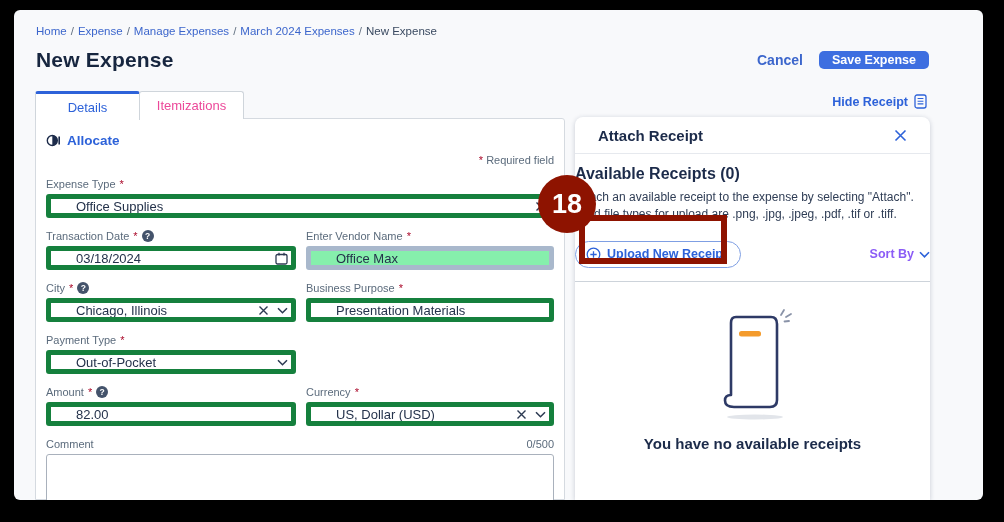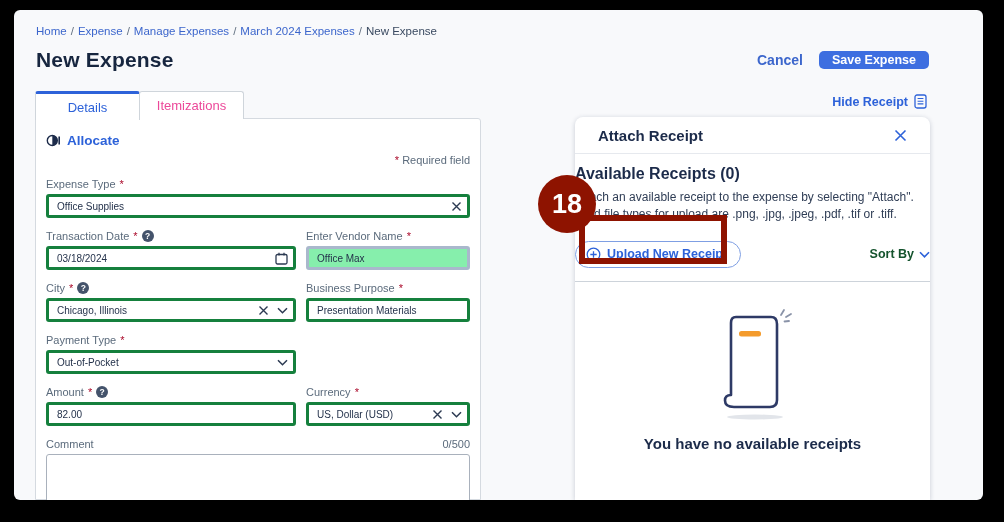--- a/index.html
+++ b/index.html
@@ -17,53 +17,53 @@
   .cancel-link { color:#3c66cc; font-size:14px; font-weight:700; cursor:pointer; }
   .save-btn { background:#3d6ee0; color:#fff; font-size:12.5px; font-weight:700; border:none; border-radius:5px; padding:2px 13px; cursor:pointer; font-family:inherit; }
 
   
   .tabs { position:absolute; left:21px; top:81px; display:flex; z-index:5; }
   .tab { width:105px; height:28px; display:flex; align-items:center; justify-content:center; font-size:13px; background:#fff; border:1px solid #cfd5db; border-bottom:none; border-radius:3px 3px 0 0; cursor:pointer; }
   .tab.active { border-top:3px solid #2d62d9; color:#2d62d9; height:29px; margin-bottom:-1px; }
   .tab.inactive { color:#ec4899; margin-left:-1px; }
 
   
-  .form-card { position:absolute; left:21px; top:108px; width:446px; height:382px; background:#fff; border:1px solid #d5dae0; border-radius:0 3px 0 0; }
+  .form-card { position:absolute; left:21px; top:108px; width:530px; height:382px; background:#fff; border:1px solid #d5dae0; border-radius:0 3px 0 0; }
   .card-inner { padding:0 10px; }
   .allocate-row { margin-top:14px; display:flex; align-items:center; gap:6px; color:#2d62d9; font-size:13.5px; font-weight:700; cursor:pointer; }
   .required-row { margin-top:6px; text-align:right; font-size:11px; color:#5b6b7c; }
   .req { color:#aa0829; }
   .f-row { display:flex; gap:10px; margin-top:12px; }
   .f-group { flex:1; min-width:0; }
   .f-group.half { flex:0 0 250px; }
   .f-label { display:flex; align-items:flex-start; gap:4px; font-size:11px; color:#5b6b7c; margin-bottom:4px; }
   .help-dot { width:12px; height:12px; border-radius:50%; background:#44536b; color:#fff; font-size:8.5px; font-weight:700; display:inline-flex; align-items:center; justify-content:center; }
   .control { position:relative; }
-  .control input { width:100%; height:24px; border:3px solid #15803d; border-radius:3px; padding:0 8px; font-size:10px; color:#24324b; font-family:inherit; background:#fff; outline:none; }
+  .control input { width:100%; height:24px; border:5px solid #15803d; border-radius:3px; padding:0 25px; font-size:13px; color:#24324b; font-family:inherit; background:#fff; outline:none; }
   .control input.pad-r1 { padding-right:26px; }
   .control input.pad-r2 { padding-right:44px; }
   .control input.flagged { background:#86efac; border-color:#a9b8cc; }
   .ctl-icons { position:absolute; right:8px; top:0; height:24px; display:flex; align-items:center; gap:8px; }
   .icon-btn { display:flex; align-items:center; cursor:pointer; }
   .comment-head { display:flex; justify-content:space-between; align-items:flex-end; margin-top:12px; margin-bottom:4px; }
   .char-count { font-size:11px; color:#5b6b7c; }
   .comment-wrap { position:relative; }
   .comment-wrap textarea { width:100%; height:65px; border:1px solid #a9b1bc; border-radius:3px; resize:none; font-family:inherit; font-size:13px; padding:6px 8px; outline:none; }
 
   
   .hide-receipt { position:absolute; top:84px; right:56px; display:flex; align-items:center; gap:6px; color:#2d62d9; font-size:12.5px; font-weight:700; cursor:pointer; z-index:4; }
   .panel { position:absolute; left:561px; top:107px; width:355px; height:383px; background:#fff; border-radius:8px 8px 0 0; box-shadow:0 1px 5px rgba(27,43,75,.22); }
   .panel-header { display:flex; justify-content:space-between; align-items:center; padding:10px 23px 9px; border-bottom:1px solid #e6e9ee; }
   .panel-title { font-size:15px; font-weight:800; color:#1c2b4a; }
   .panel-body { padding:11px 0 0; }
   .avail-heading { font-size:16px; font-weight:800; color:#1c2b4a; }
   .panel-desc { margin-top:6px; font-size:12px; line-height:1.45; color:#2f3d55; }
   .upload-row { margin-top:17px; display:flex; justify-content:space-between; align-items:center; }
   .upload-btn { display:flex; align-items:center; gap:6px; background:#fff; border:1px solid #7f9fe3; border-radius:15px; padding:5px 13px 5px 10px; color:#2d62d9; font-size:12.5px; font-weight:700; cursor:pointer; font-family:inherit; }
-  .sort-by { display:flex; align-items:center; gap:5px; color:#14532d; font-size:12.5px; font-weight:700; cursor:pointer; }
+  .sort-by { display:flex; align-items:center; gap:5px; color:#8b5cf6; font-size:12.5px; font-weight:700; cursor:pointer; }
   .panel-divider { margin-top:13px; border-top:1px solid #cdd3da; }
   .empty-illus { margin:25px auto 0; width:96px; display:block; }
   .empty-text { margin-top:10px; text-align:center; font-size:15px; font-weight:800; color:#1c2b4a; }
 
   
   .callout-rect { position:absolute; left:565px; top:205px; width:148px; height:49px; border:6px solid #8e1300; z-index:40; pointer-events:none; }
   .callout-circle { position:absolute; left:524px; top:165px; width:58px; height:58px; border-radius:50%; background:#8e1300; color:#fff; font-size:27px; font-weight:700; display:flex; align-items:center; justify-content:center; z-index:50; }
 
   svg { display:block; }
 </style>

